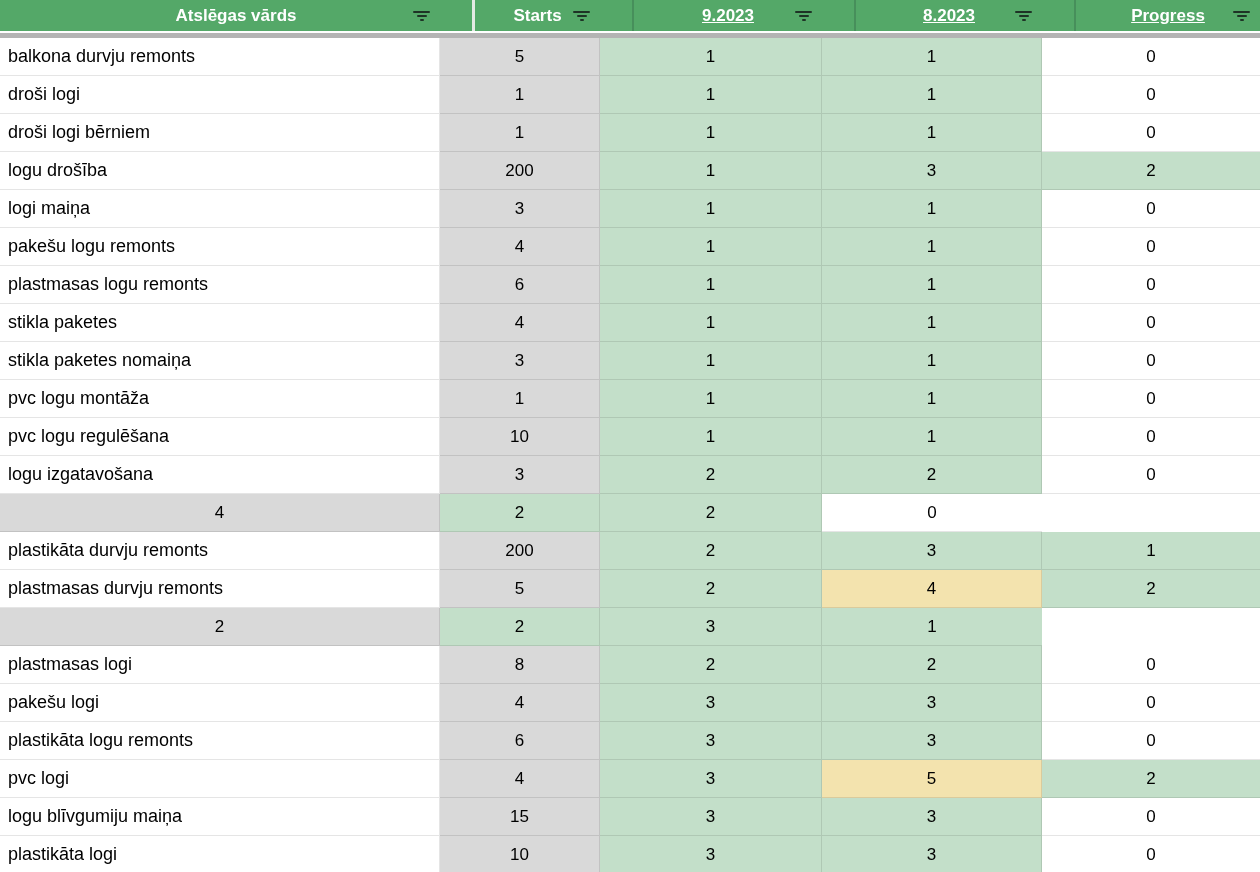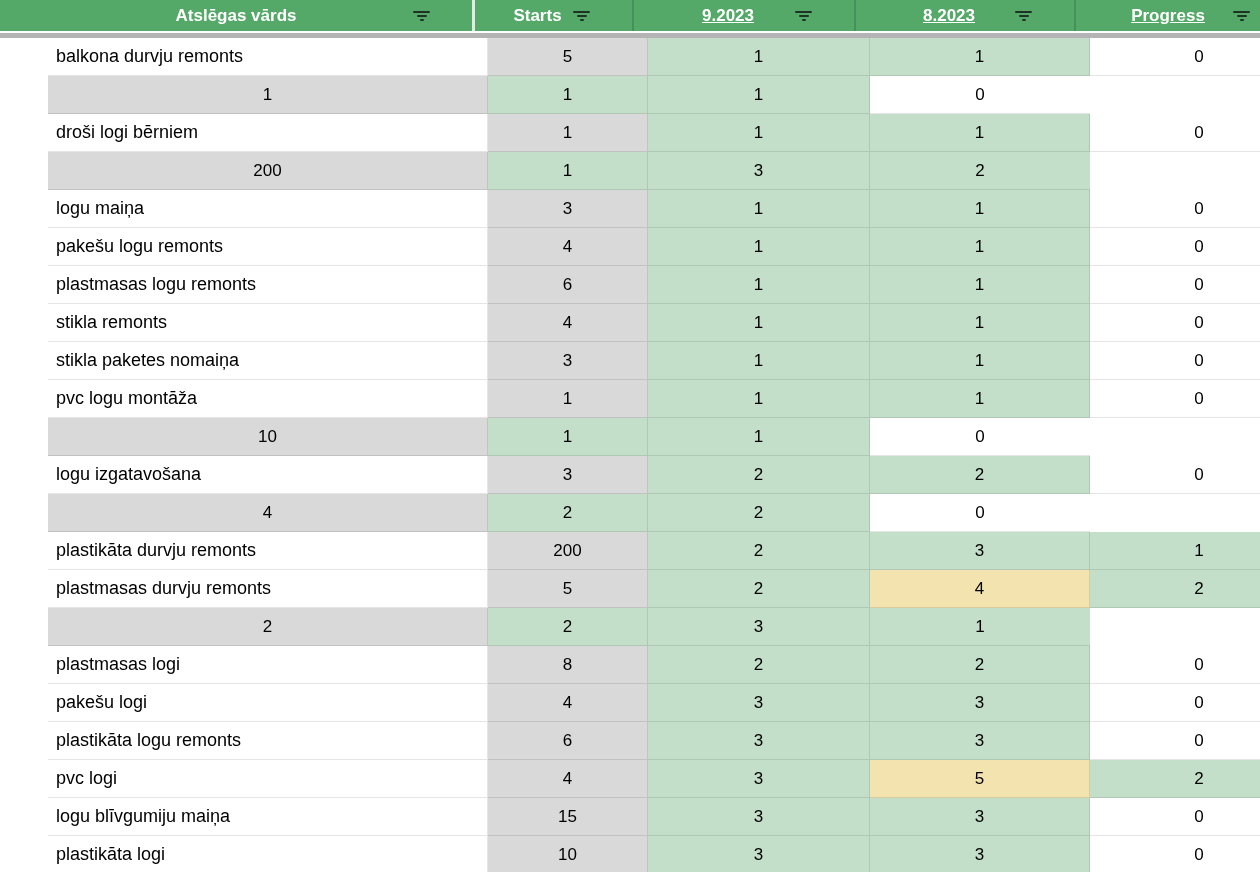--- a/index.html
+++ b/index.html
@@ -28,21 +28,21 @@
   }
   .filter-icon i{display:block;height:2px;background:#1e3326;border-radius:1px;}
   .filter-icon i:nth-child(1){width:17px;}
   .filter-icon i:nth-child(2){width:10px;}
   .filter-icon i:nth-child(3){width:4px;}
   .shadow-strip{
     height:7px;width:100%;
     background:linear-gradient(to bottom,#ffffff 0px,#ffffff 2px,#b4b4b4 2px,#b4b4b4 7px);
   }
   .rows{display:block;}
-  .row{display:grid;grid-template-columns:var(--cols);height:38px;padding-left:48px;}
+  .row{display:grid;grid-template-columns:var(--cols);height:38px;}
   .cell{
     box-sizing:border-box;height:38px;display:flex;align-items:center;
     border-bottom:1px solid var(--grid);border-right:1px solid var(--grid);
     font-size:17px;color:#000;cursor:default;
   }
   .c-keyword{justify-content:flex-start;padding-left:8px;background:#fff;font-size:18px;}
   .c-num{justify-content:center;}
   .c-starts{background:var(--gray);}
   .c-m9{background:var(--green);}
   .c-m8{background:var(--green);}
@@ -103,43 +103,45 @@
   <div class="rows">
   <div class="row">
     <div class="cell c-keyword">balkona durvju remonts</div>
     <div class="cell c-num c-starts">5</div>
     <div class="cell c-num c-m9">1</div>
     <div class="cell c-num c-m8">1</div>
     <div class="cell c-num c-progress">0</div>
   </div>
 
   <div class="row">
+    <div class="cell c-keyword">droši logi</div>
     <div class="cell c-num c-starts">1</div>
     <div class="cell c-num c-m9">1</div>
     <div class="cell c-num c-m8">1</div>
     <div class="cell c-num c-progress">0</div>
   </div>
 
   <div class="row">
     <div class="cell c-keyword">droši logi bērniem</div>
     <div class="cell c-num c-starts">1</div>
     <div class="cell c-num c-m9">1</div>
     <div class="cell c-num c-m8">1</div>
     <div class="cell c-num c-progress">0</div>
   </div>
 
   <div class="row">
+    <div class="cell c-keyword">logu drošība</div>
     <div class="cell c-num c-starts">200</div>
     <div class="cell c-num c-m9">1</div>
     <div class="cell c-num c-m8">3</div>
     <div class="cell c-num c-progress green">2</div>
   </div>
 
   <div class="row">
-    <div class="cell c-keyword">logu maiņa</div>
+    <div class="cell c-keyword">logi maiņa</div>
     <div class="cell c-num c-starts">3</div>
     <div class="cell c-num c-m9">1</div>
     <div class="cell c-num c-m8">1</div>
     <div class="cell c-num c-progress">0</div>
   </div>
 
   <div class="row">
     <div class="cell c-keyword">pakešu logu remonts</div>
     <div class="cell c-num c-starts">4</div>
     <div class="cell c-num c-m9">1</div>
@@ -149,21 +151,21 @@
 
   <div class="row">
     <div class="cell c-keyword">plastmasas logu remonts</div>
     <div class="cell c-num c-starts">6</div>
     <div class="cell c-num c-m9">1</div>
     <div class="cell c-num c-m8">1</div>
     <div class="cell c-num c-progress">0</div>
   </div>
 
   <div class="row">
-    <div class="cell c-keyword">stikla remonts</div>
+    <div class="cell c-keyword">stikla paketes</div>
     <div class="cell c-num c-starts">4</div>
     <div class="cell c-num c-m9">1</div>
     <div class="cell c-num c-m8">1</div>
     <div class="cell c-num c-progress">0</div>
   </div>
 
   <div class="row">
     <div class="cell c-keyword">stikla paketes nomaiņa</div>
     <div class="cell c-num c-starts">3</div>
     <div class="cell c-num c-m9">1</div>
@@ -173,20 +175,21 @@
 
   <div class="row">
     <div class="cell c-keyword">pvc logu montāža</div>
     <div class="cell c-num c-starts">1</div>
     <div class="cell c-num c-m9">1</div>
     <div class="cell c-num c-m8">1</div>
     <div class="cell c-num c-progress">0</div>
   </div>
 
   <div class="row">
+    <div class="cell c-keyword">pvc logu regulēšana</div>
     <div class="cell c-num c-starts">10</div>
     <div class="cell c-num c-m9">1</div>
     <div class="cell c-num c-m8">1</div>
     <div class="cell c-num c-progress">0</div>
   </div>
 
   <div class="row">
     <div class="cell c-keyword">logu izgatavošana</div>
     <div class="cell c-num c-starts">3</div>
     <div class="cell c-num c-m9">2</div>

